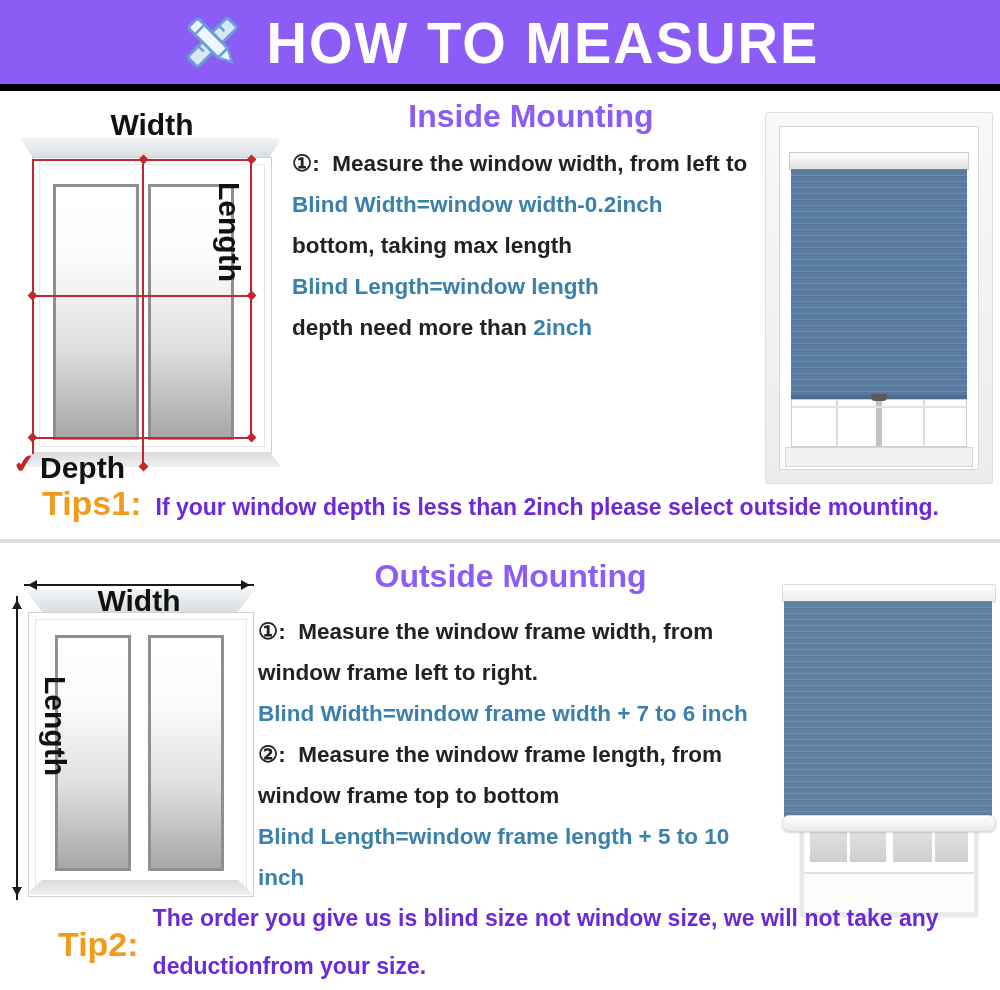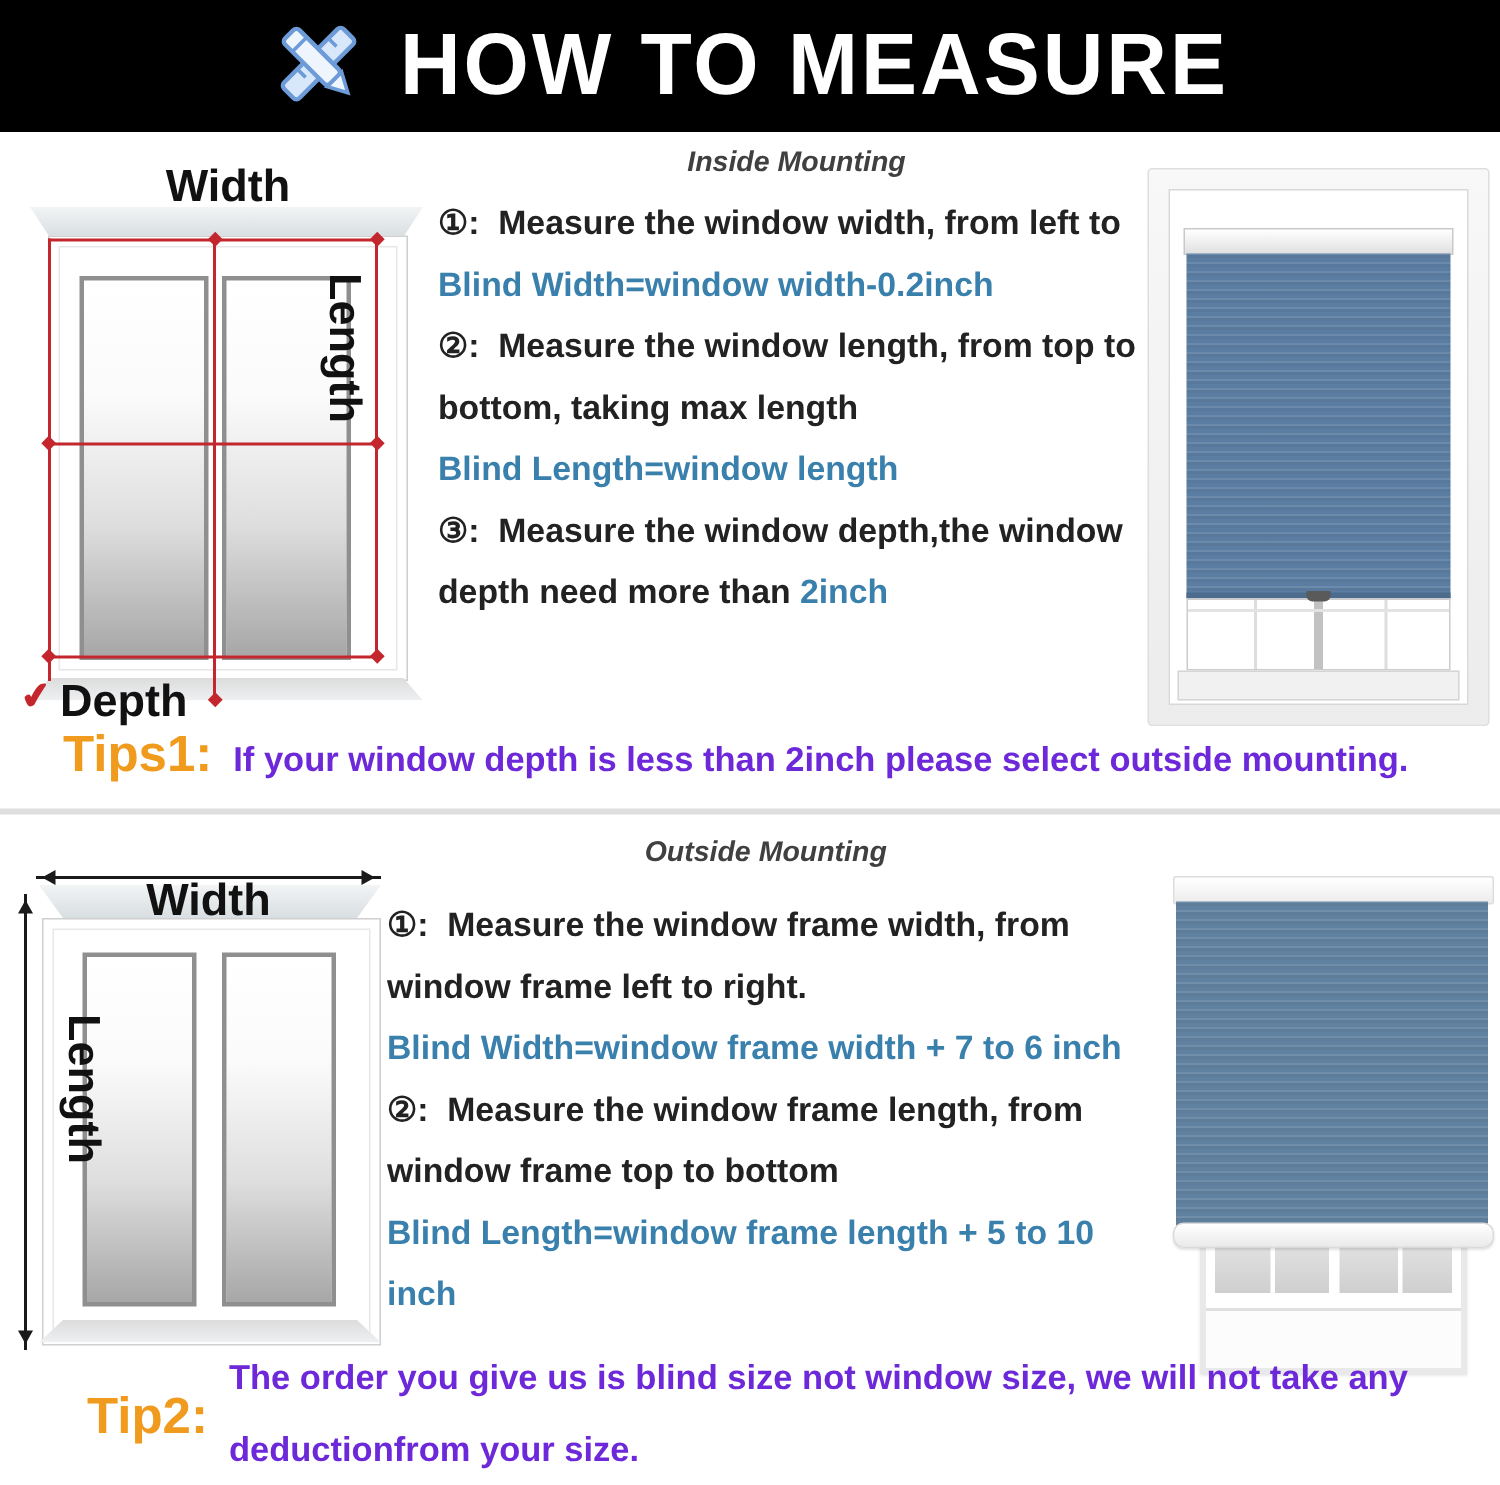--- a/index.html
+++ b/index.html
@@ -1,25 +1,25 @@
 <!DOCTYPE html>
 <html><head>
 <meta charset="utf-8">
 <style>
   html,body{margin:0;padding:0;background:#fff;}
   #page{position:relative;width:1000px;height:990px;background:#fff;overflow:hidden;
         font-family:"Liberation Sans", sans-serif;color:#1f1f1f;}
 
   
-  .banner{position:absolute;left:0;top:0;width:1000px;height:84px;background:#000000;
-          border-bottom:4px solid #000000;display:flex;align-items:center;justify-content:center;gap:24px;}
+  .banner{position:absolute;left:0;top:0;width:1000px;height:84px;background:#8b5cf6;
+          border-bottom:7px solid #000000;display:flex;align-items:center;justify-content:center;gap:24px;}
   .banner-title{font-size:56px;font-weight:bold;color:#ffffff;letter-spacing:2px;transform:scaleY(1.04);}
 
   
-  .m-heading{font-size:19px;font-weight:bold;text-align:center;color:#404040;font-style:italic;}
+  .m-heading{font-size:32px;font-weight:bold;text-align:center;color:#8b5cf6;}
   .col{position:absolute;}
   .line{font-size:22.5px;font-weight:600;line-height:41px;white-space:pre-wrap;color:#222;}
   .blue{color:#3a80ad;font-weight:bold;}
   .tips-row{position:absolute;display:flex;align-items:baseline;gap:14px;}
   .tips-label{font-size:34px;font-weight:bold;color:#f09b1d;}
   .tips-text{font-size:23px;font-weight:bold;color:#6d28d9;line-height:44px;}
   .divider{position:absolute;left:0;top:539px;width:1000px;height:4px;background:#dedede;}
 
   
   .diagram{position:absolute;}
@@ -96,24 +96,22 @@
     <div class="dlabel" style="left:0;top:6px;width:100%;text-align:center;">Width</div>
     <div class="dlabel vlabel" style="left:200px;top:80px;">Length</div>
     <div class="dlabel" style="left:28px;top:349px;">Depth</div>
   </div>
 
   <div class="col" style="left:292px;top:98px;width:478px;">
     <div class="m-heading">Inside Mounting</div>
     <div style="height:8px;"></div>
     <div class="line">①:  Measure the window width, from left to</div>
     <div class="line blue">Blind Width=window width-0.2inch</div>
-    <div class="line">②:  Measure the window length, from top to</div>
     <div class="line">bottom, taking max length</div>
     <div class="line blue">Blind Length=window length</div>
-    <div class="line">③:  Measure the window depth,the window</div>
     <div class="line"><span>depth need more than </span><span class="blue">2inch</span></div>
   </div>
 
   <div class="blind" style="left:765px;top:112px;width:228px;height:372px;">
     <div style="position:absolute;inset:0;background:linear-gradient(180deg,#f8f8f8,#ececec);border:1px solid #dedede;border-radius:3px;"></div>
     <div style="position:absolute;inset:14px;background:#ffffff;border:1px solid #d8d8d8;"></div>
     <div style="position:absolute;left:24px;right:24px;top:40px;height:16px;background:linear-gradient(180deg,#ffffff,#e0e0e0);border:1px solid #c9c9c9;"></div>
     <div class="shade-tex" style="position:absolute;left:26px;right:26px;top:57px;height:226px;background-color:#5b7da1;border-bottom:4px solid #4c6b8d;"></div>
     <div style="position:absolute;left:50%;top:282px;width:16px;height:7px;margin-left:-8px;background:#5a5a5a;border-radius:0 0 4px 4px;z-index:3;"></div>
     <div style="position:absolute;left:26px;right:26px;top:287px;height:46px;background:#ffffff;border:1px solid #cccccc;">

